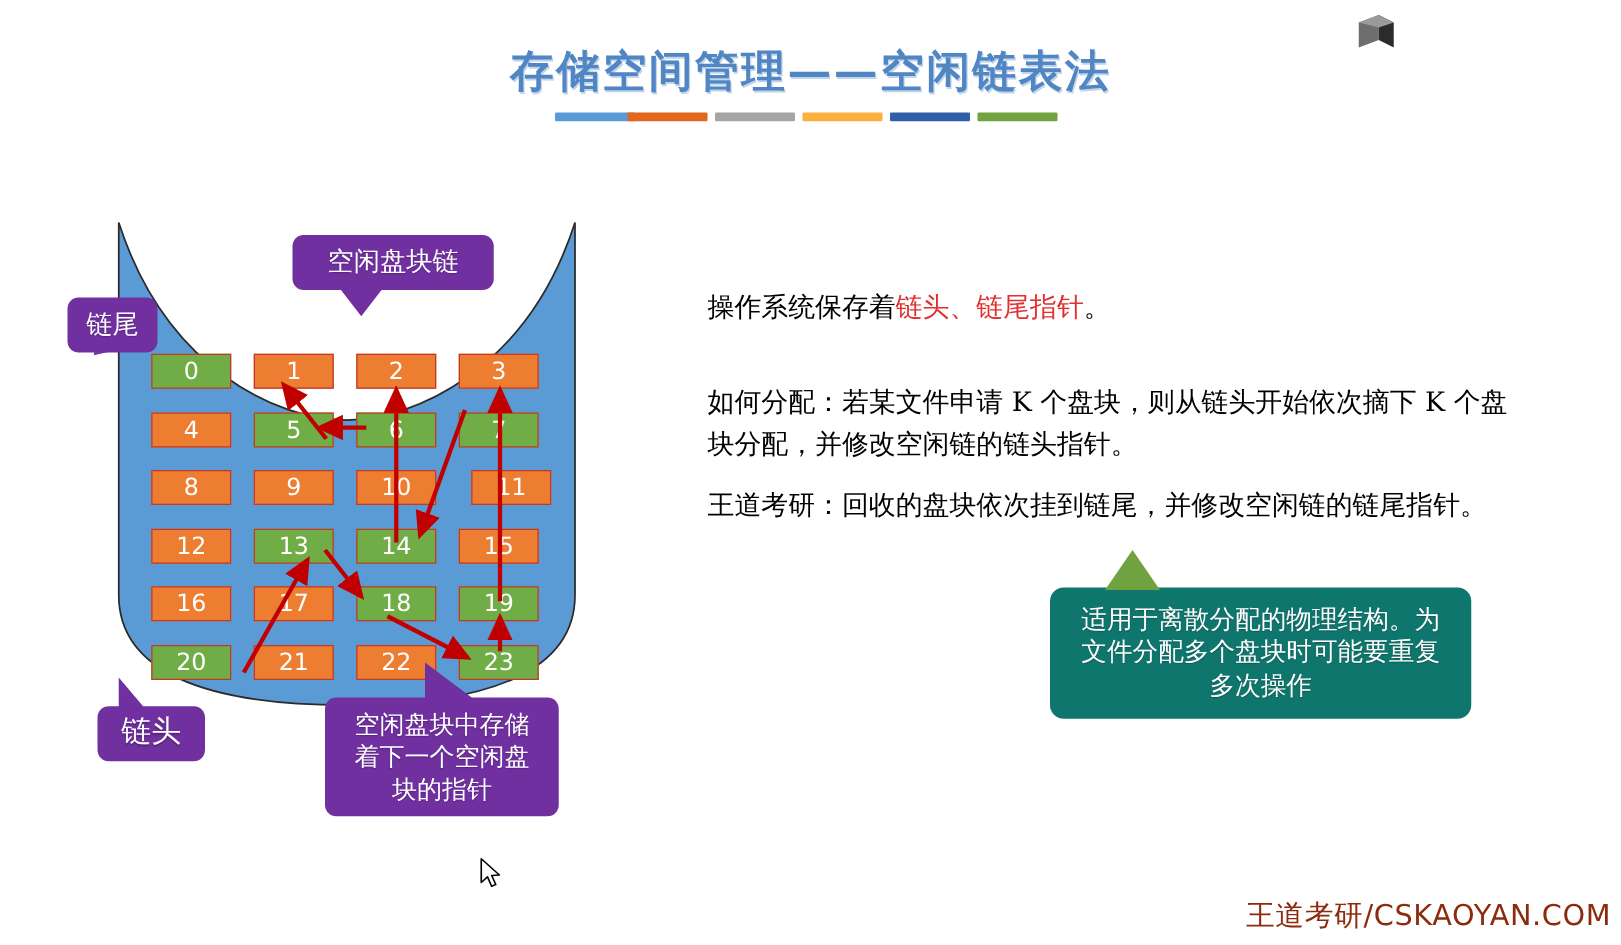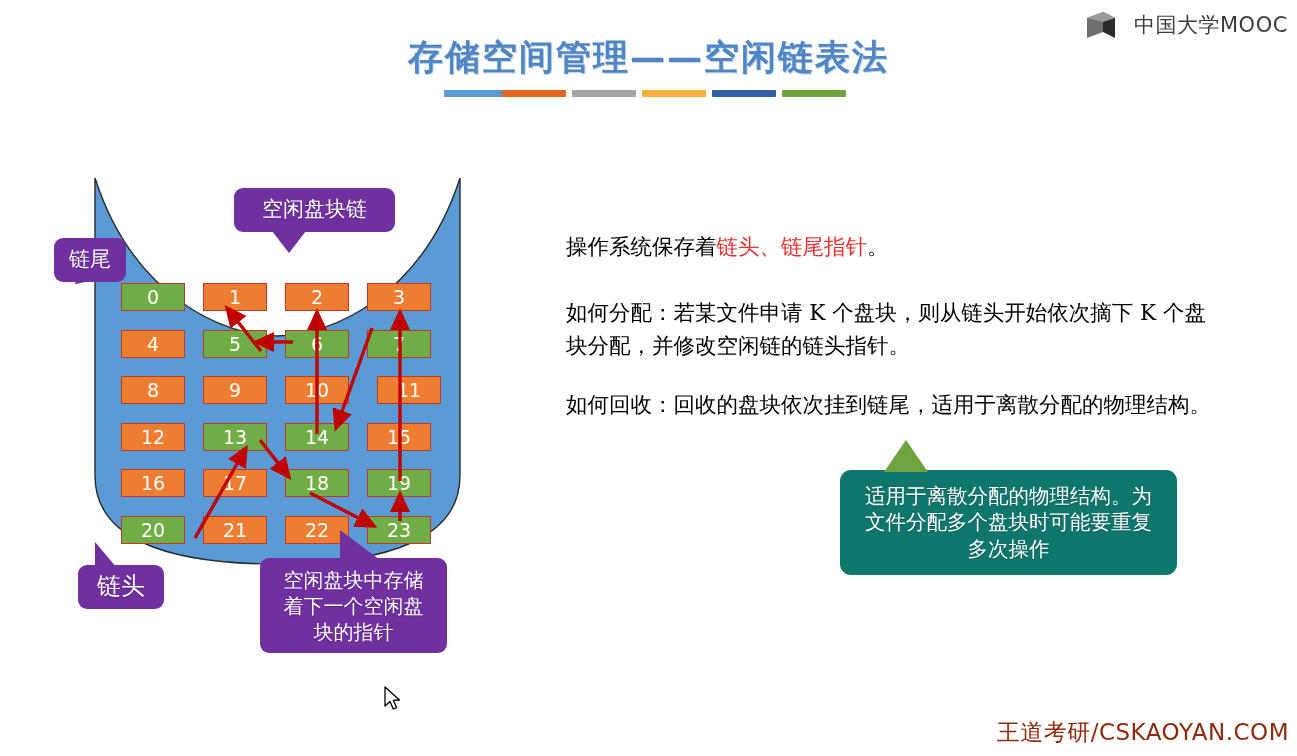--- a/index.html
+++ b/index.html
@@ -107,21 +107,20 @@
     </div>
 
   <div class="logo">
     <span class="logo-mark">
       <svg width="42" height="30" viewBox="0 0 42 30">
         <polygon points="2,8 18,2 18,22 2,28" fill="#6e6e6e"></polygon>
         <polygon points="18,2 30,8 30,28 18,22" fill="#2b2b2b"></polygon>
         <polygon points="2,8 18,2 30,8 18,12" fill="#9a9a9a"></polygon>
       </svg>
     </span>
-    <span class="logo-text">中国大学MOOC</span>
   </div>
 
   <div class="disk">
     <svg width="369" height="390" viewBox="0 0 369 390">
       <path d="M2,2
                C 40,120 130,160 184,160
                C 238,160 329,120 367,2
                L367,300
                C 367,360 300,388 184,388
                C 68,388 2,360 2,300 Z" fill="#5B9BD5" stroke="#2b2b2b" stroke-width="1.4"></path>
@@ -205,23 +204,23 @@
 
   <div class="callout green" style="left:812px;top:470px;width:337px;height:105px;font-size:20.5px;padding:0 16px;">
     <span>适用于离散分配的物理结构。为文件分配多个盘块时可能要重复多次操作</span>
   </div>
   <div class="tail" style="left:884px;top:440px;border-left:22px solid transparent;border-right:22px solid transparent;border-bottom:32px solid #70A340;"></div>
 
   <div class="body-text" style="left:566px;top:230px;width:650px;">
     <span>操作系统保存着</span><span class="red">链头、链尾指针</span><span>。</span>
   </div>
 
-  <div class="body-text" style="left:566px;top:296px;width:648px;">如何分配：若某文件申请 K 个盘块，则从链头开始依次摘下 K 个盘块分配，并修改空闲链的链头指针。</div>
-
-  <div class="body-text" style="left:566px;top:388px;width:648px;">如何回收：回收的盘块依次挂到链尾，适用于离散分配的物理结构。</div>
+  <div class="body-text" style="left:566px;top:306px;width:648px;">如何分配：若某文件申请 K 个盘块，则从链头开始依次摘下 K 个盘块分配，并修改空闲链的链头指针。</div>
+
+  <div class="body-text" style="left:566px;top:388px;width:648px;">王道考研：回收的盘块依次挂到链尾，并修改空闲链的链尾指针。</div>
 
   <div class="footer">王道考研/CSKAOYAN.COM</div>
 
   <div class="cursor">
     <svg width="18" height="26" viewBox="0 0 18 26">
       <polygon points="1,1 1,20 6,15.5 9.3,23 12.6,21.6 9.4,14.4 15.5,14" fill="#ffffff" stroke="#000000" stroke-width="1.3" stroke-linejoin="round"></polygon>
     </svg>
   </div>
 
 </div>

